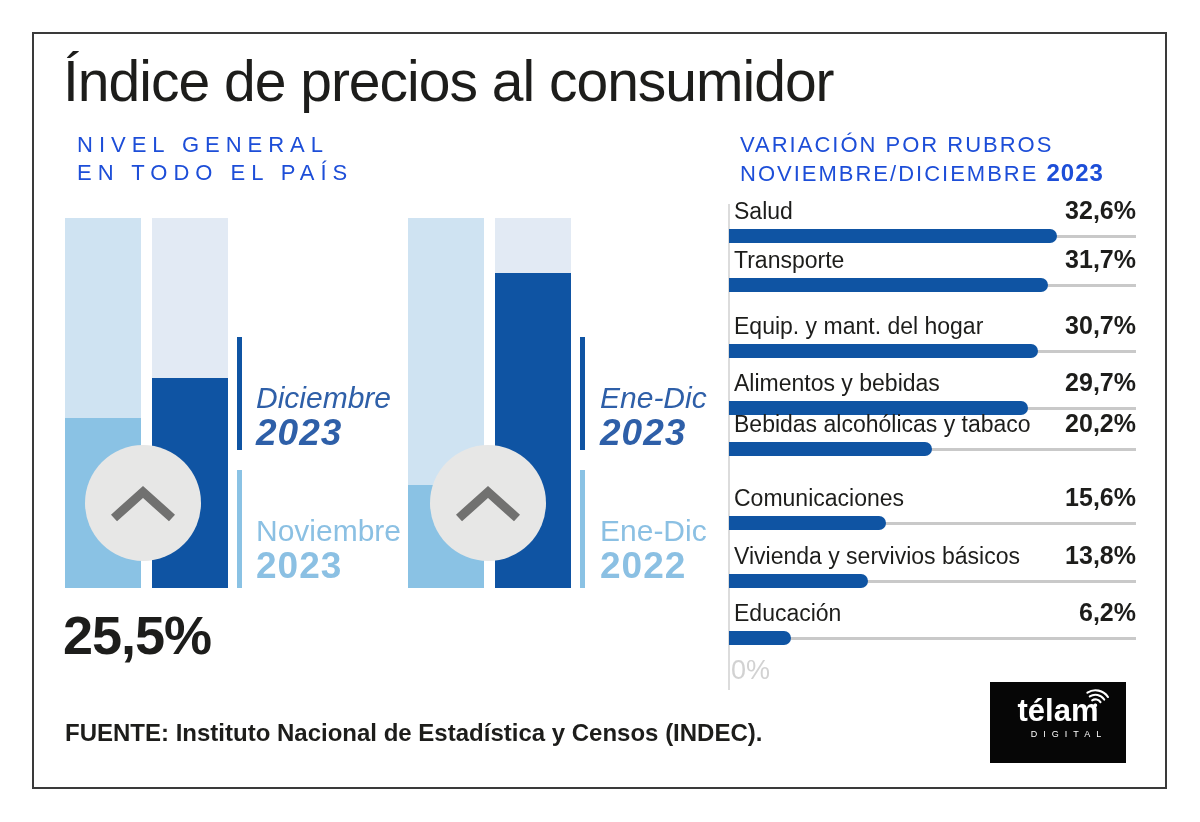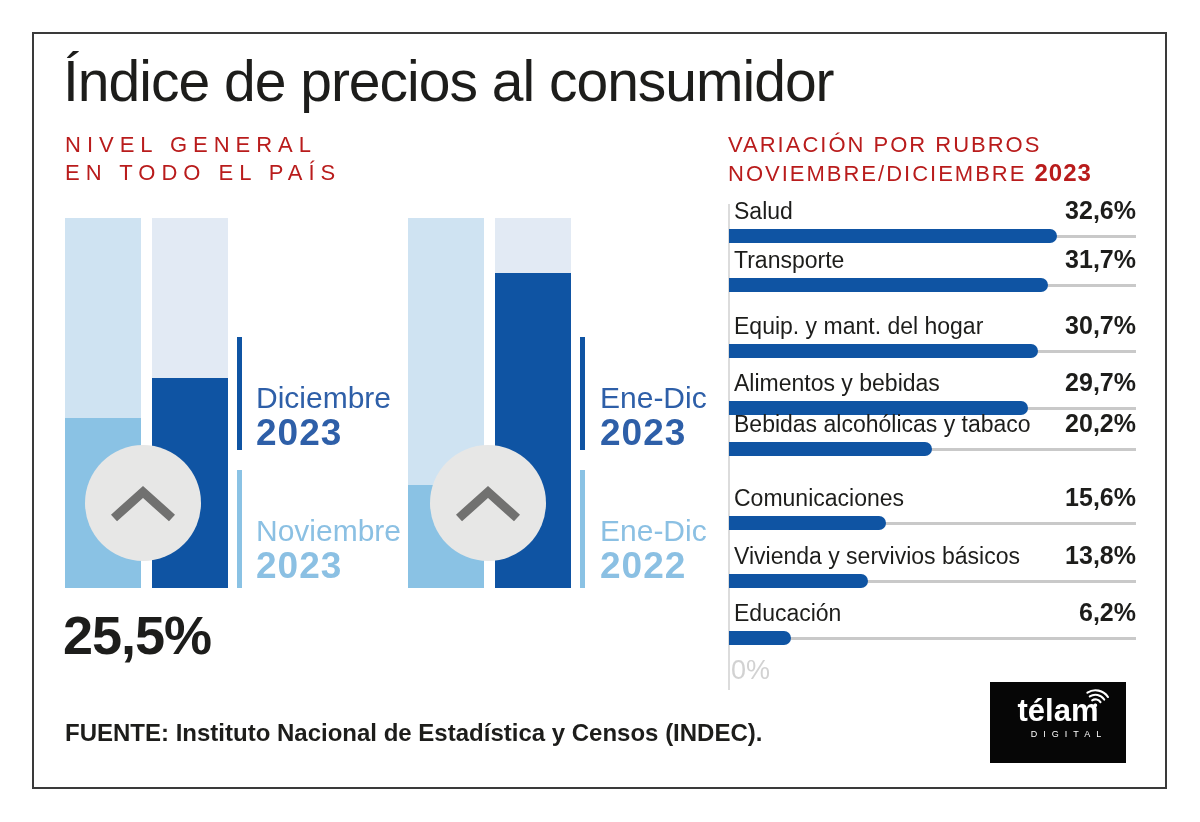--- a/index.html
+++ b/index.html
@@ -8,41 +8,41 @@
     font-family:"Liberation Sans", sans-serif; color:#1d1d1b; overflow:hidden;
   }
   .frame {
     position:absolute; left:32px; top:32px; width:1135px; height:757px;
     border:2px solid #3a3a3a; box-sizing:border-box;
   }
   .title {
     position:absolute; left:63px; top:48px; margin:0;
     font-size:57px; font-weight:400; letter-spacing:-1px; color:#1d1d1b;
   }
-  .kicker { position:absolute; font-size:22px; line-height:28px; letter-spacing:6px; color:#b91c1c; }
+  .kicker { position:absolute; font-size:22px; line-height:28px; letter-spacing:6px; color:#1d4ed8;margin-left:12px; }
   .kicker.right { letter-spacing:2px; }
   .kicker b { font-size:24px; letter-spacing:1px; }
 
   
   .vtrack { position:absolute; top:218px; width:76px; height:370px; }
   .vtrack.light-track { background:#cfe3f2; }
   .vtrack.pale-track  { background:#e2eaf4; }
   .vfill  { position:absolute; bottom:0; left:0; width:100%; }
   .vfill.medium { background:#8ac2e4; }
   .vfill.dark   { background:#0f54a3; }
   .chev-circle {
     position:absolute; width:116px; height:116px; border-radius:50%;
     background:#e7e7e6; display:flex; align-items:center; justify-content:center;
   }
   .tick { position:absolute; width:5px; }
   .tick.dark  { background:#0f54a3; top:337px; height:113px; }
   .tick.light { background:#8ac2e4; top:470px; height:118px; }
   .legend-label { position:absolute; font-size:30px; }
   .legend-year  { position:absolute; font-size:37px; font-weight:bold; letter-spacing:1px; }
-  .c-dark  { color:#2e5fa8; }
+  .c-dark  { color:#2e5fa8;font-style:italic; }
   .c-light { color:#8bc0e3; }
   .big-value {
     position:absolute; top:604px; font-size:54px; font-weight:bold;
     letter-spacing:-1px; color:#1d1d1b;
   }
 
   
   .axis-line { position:absolute; left:728px; top:204px; width:2px; height:486px; background:#dcdcdc; }
   #rubros-rows { position:absolute; left:729px; top:198px; width:407px; height:470px; }
   .rubro-row   { position:absolute; left:0; width:407px; height:54px; }

